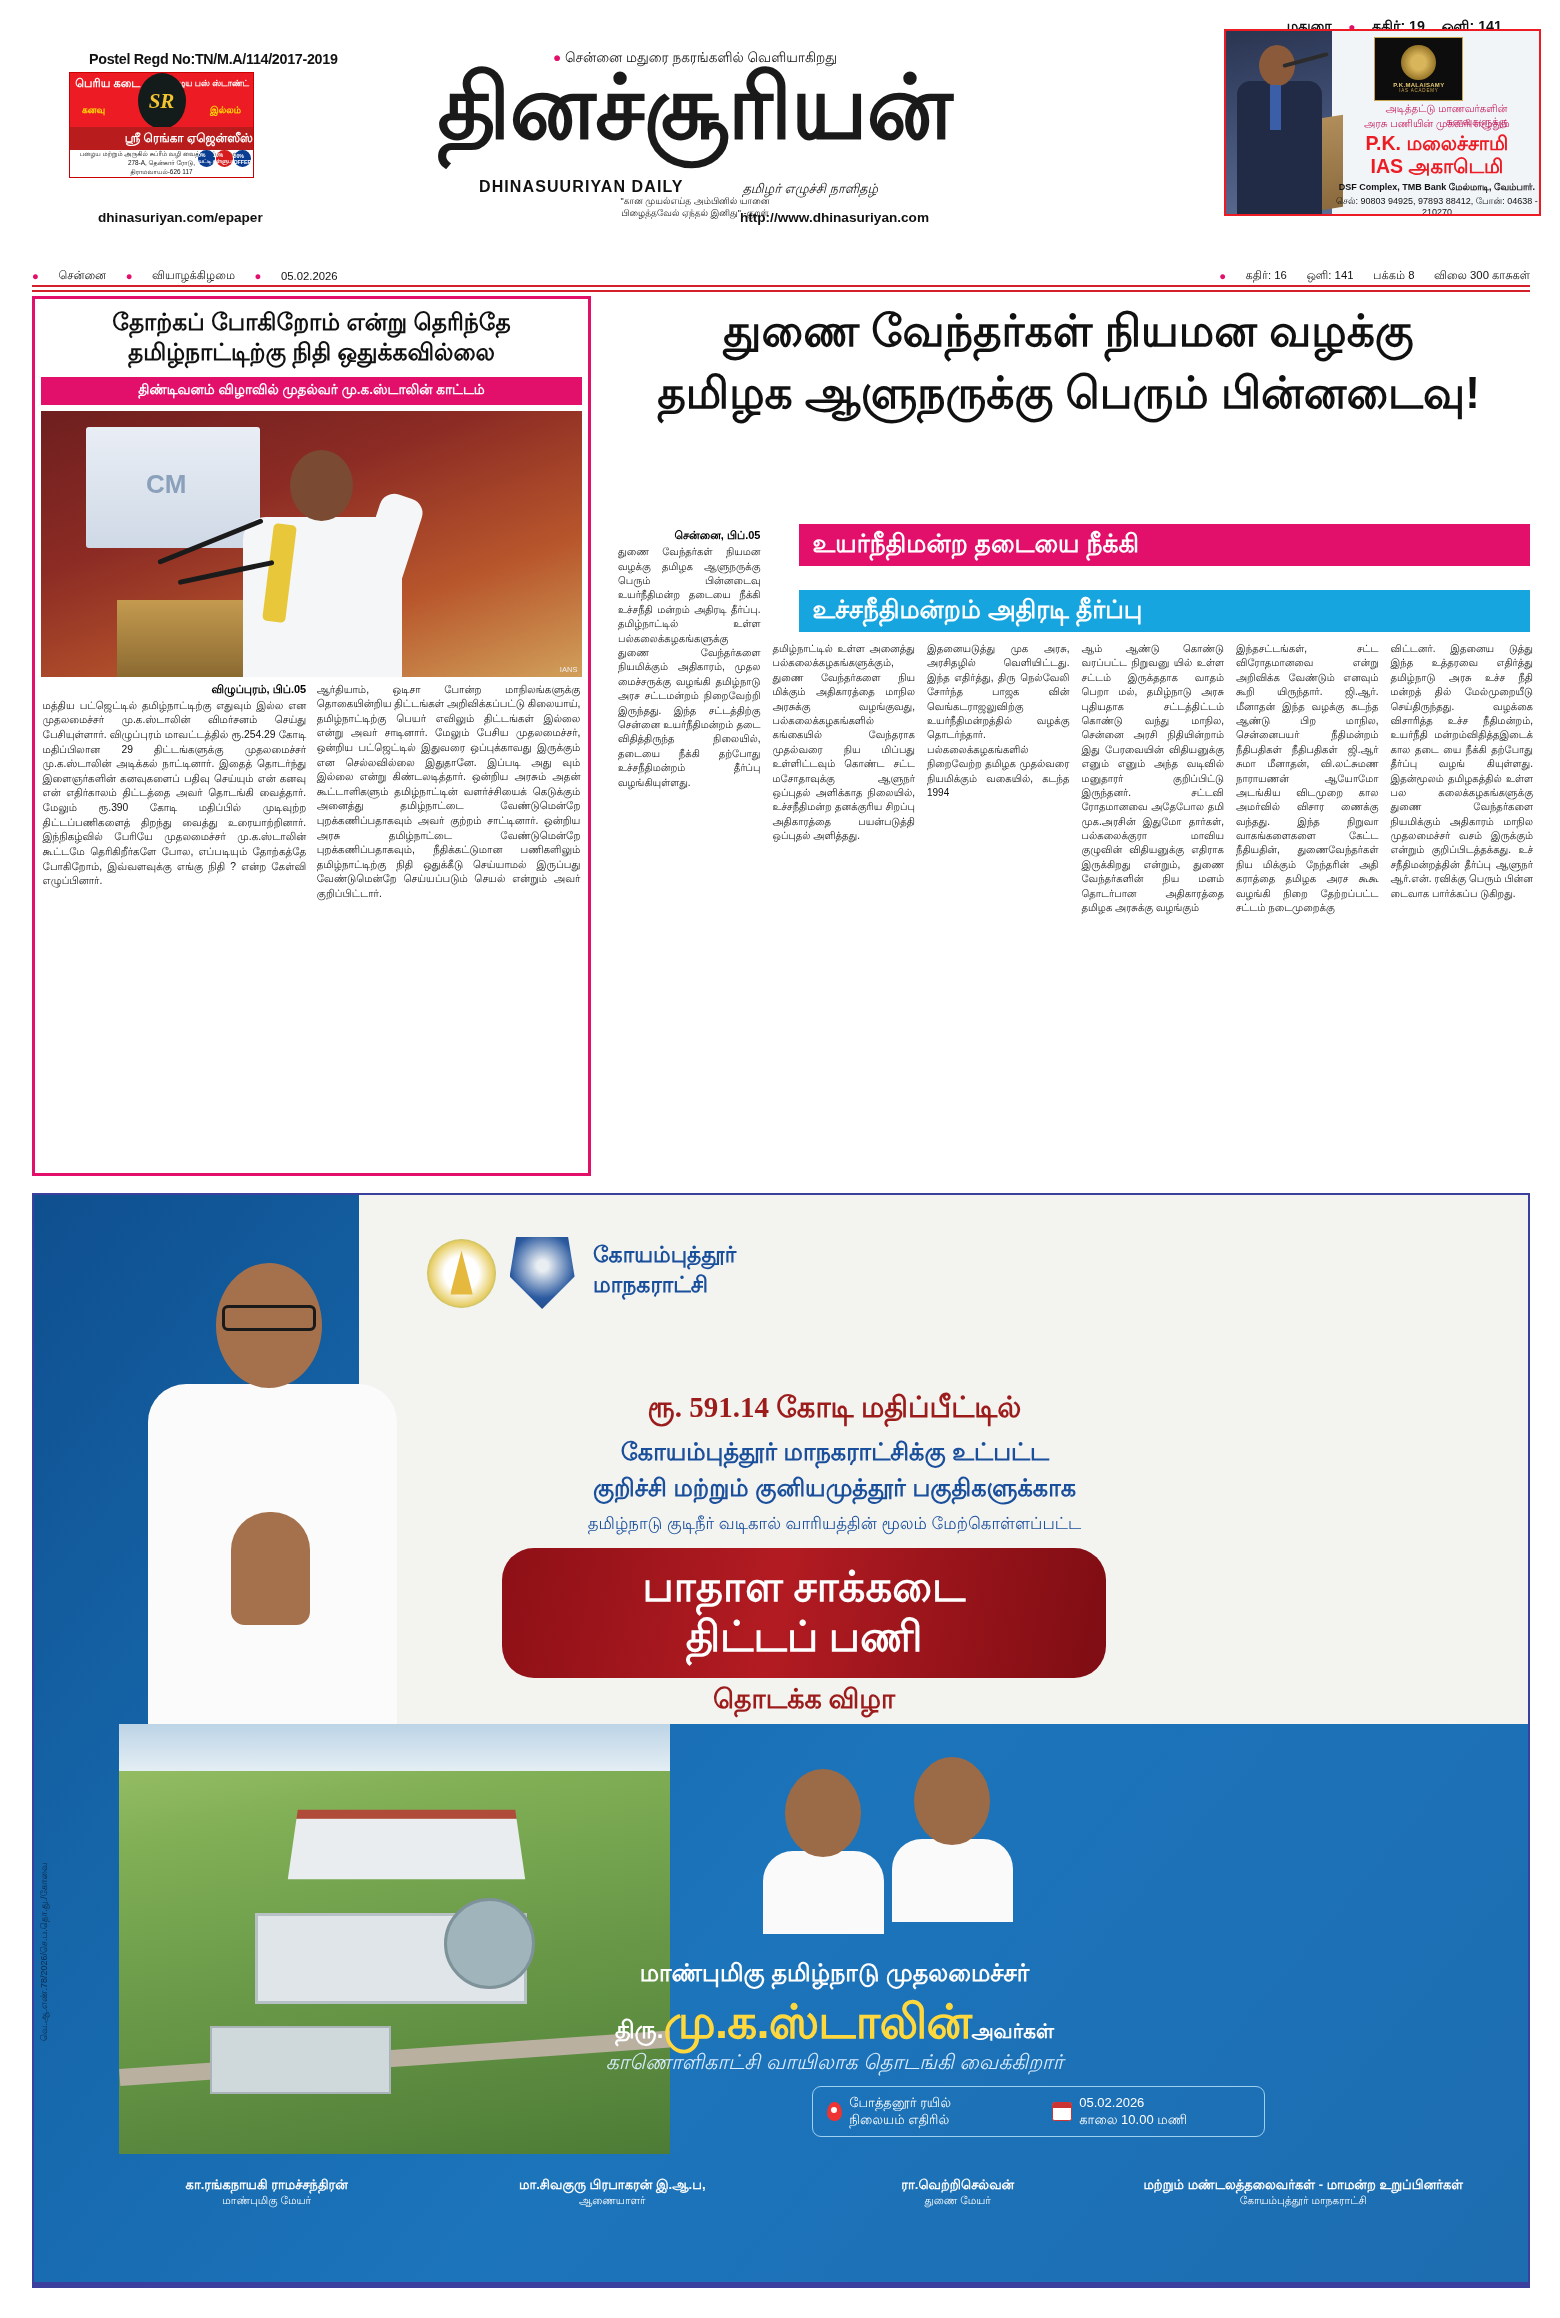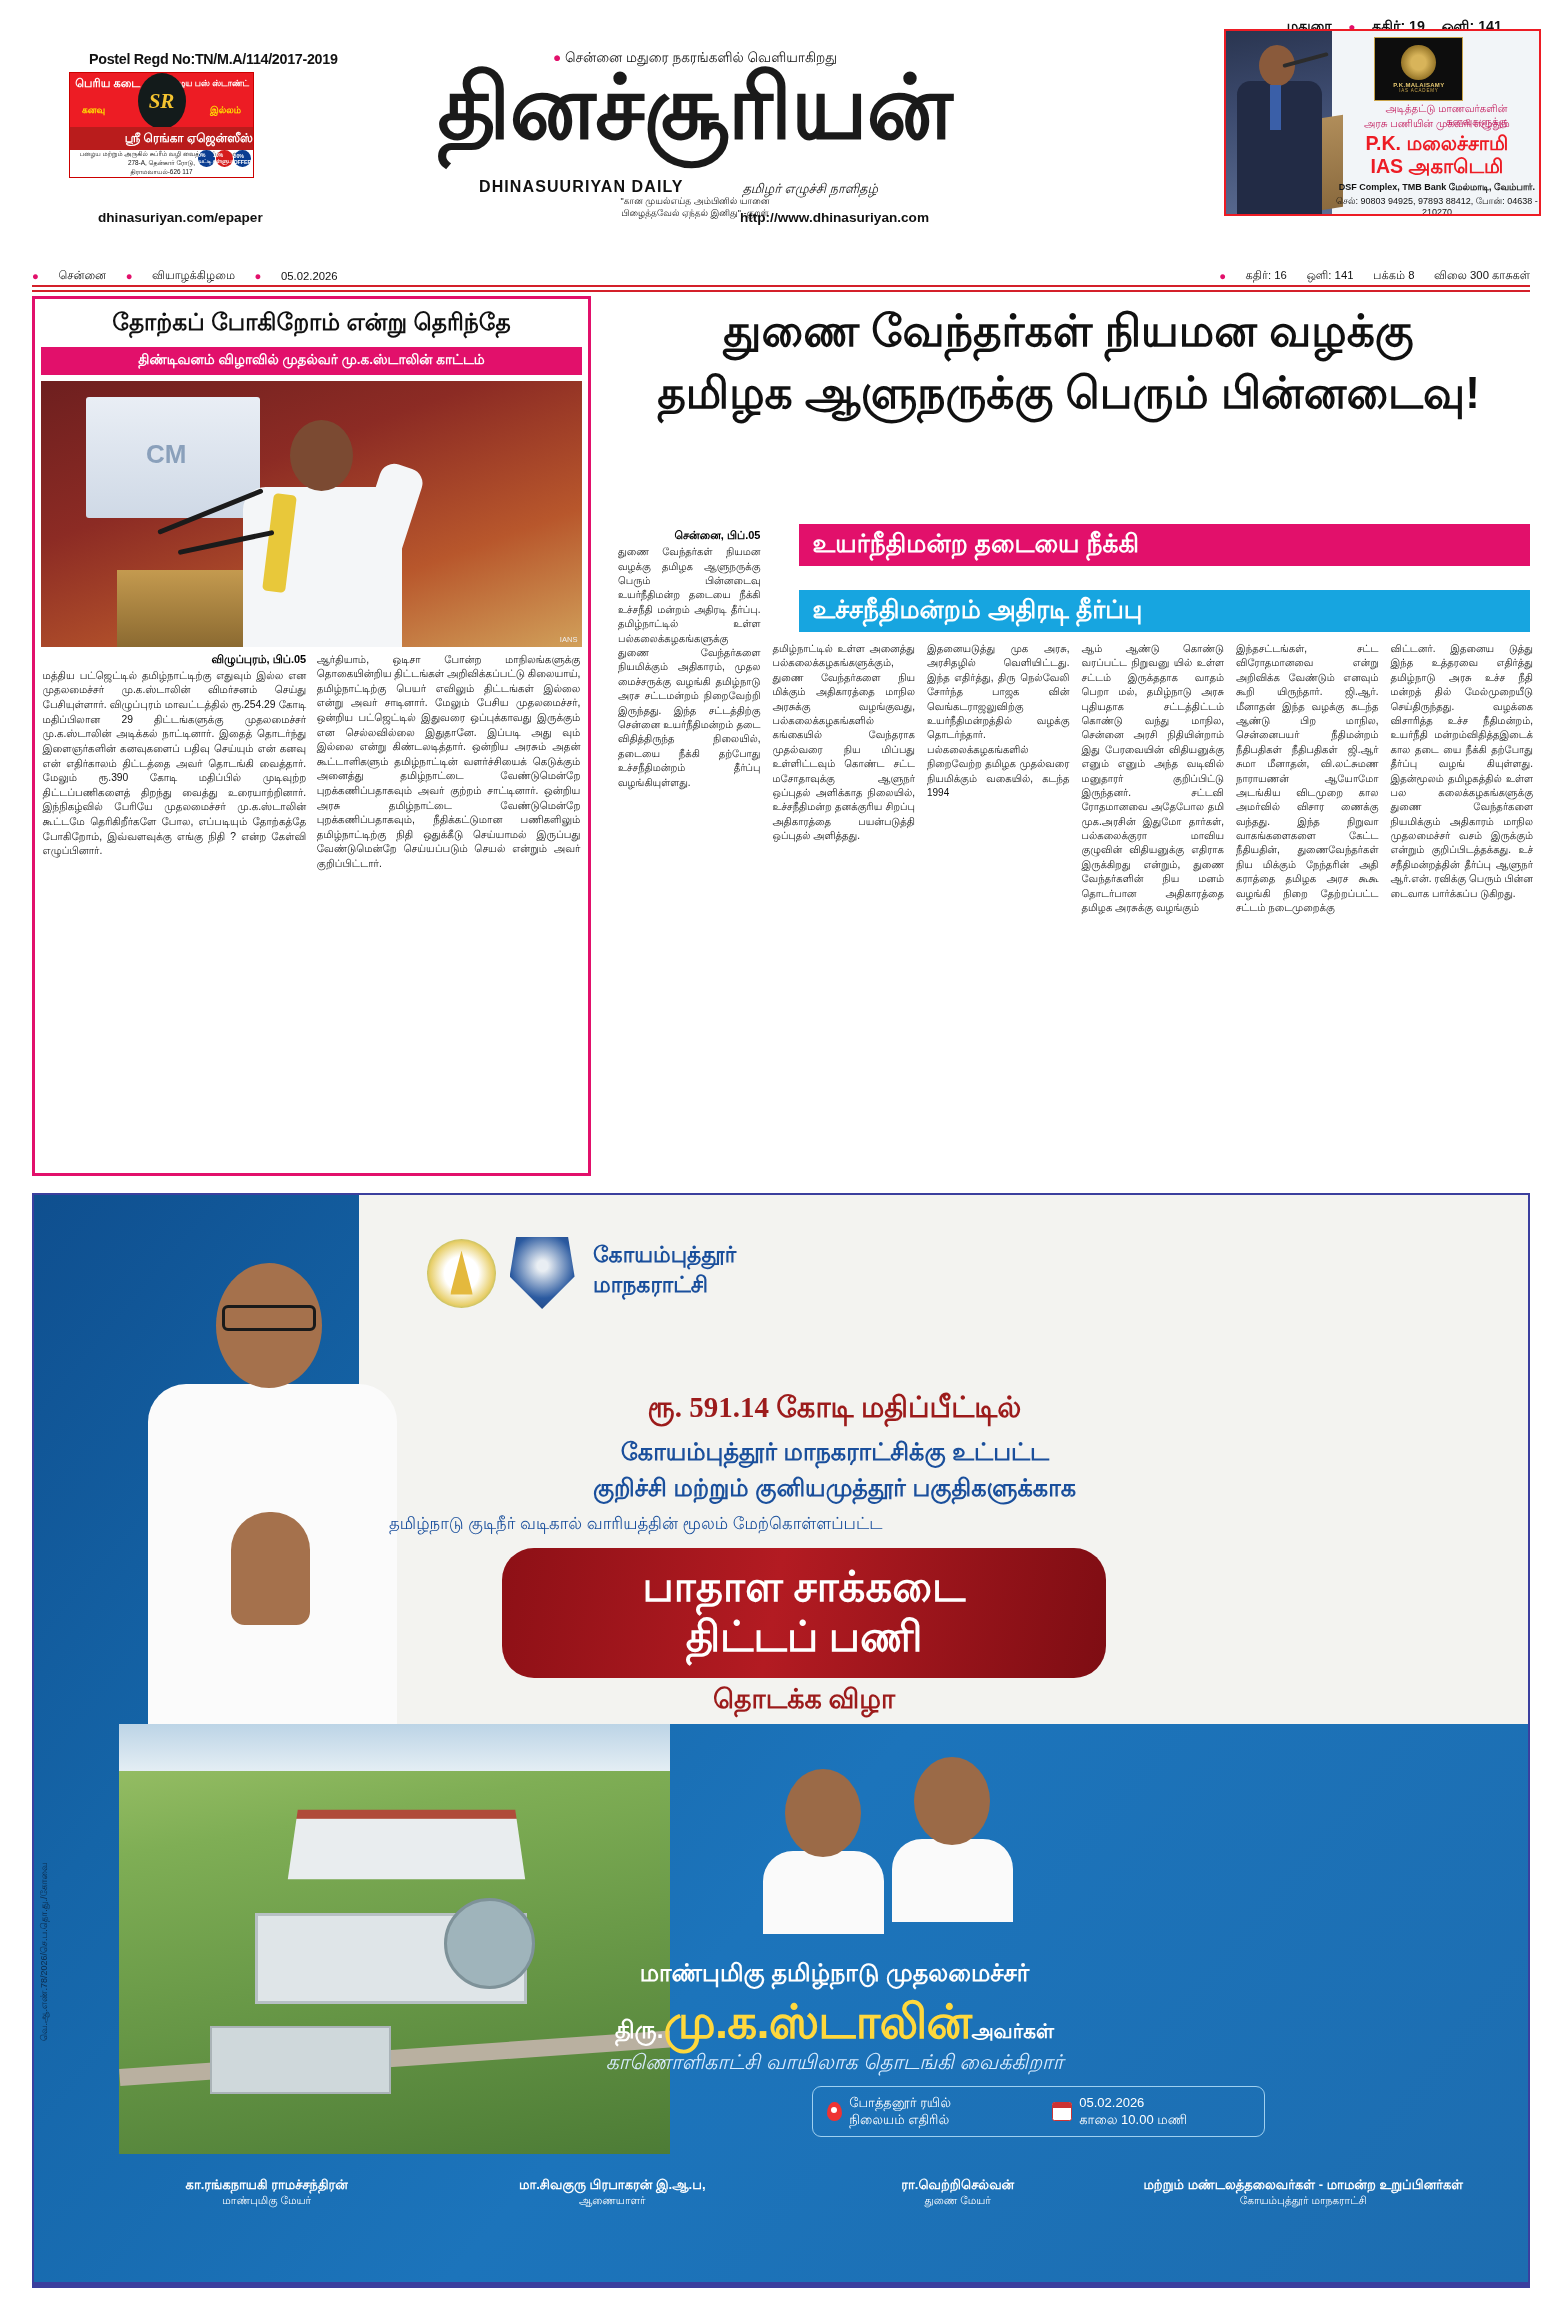--- a/index.html
+++ b/index.html
@@ -243,21 +243,21 @@
   .ad-corp-name { position:absolute; left:559px; top:45px; font-size:22px; font-weight:bold;
               color:#1a4f9c; line-height:1.35; }
 
   .ad-amount { position:absolute; left:423px; top:196px; width:755px; text-align:center;
               font-size:29px; font-weight:bold; color:#9c1b1b;
               font-family:"Liberation Serif", serif; }
   .ad-l1 { position:absolute; left:378px; top:243px; width:846px; text-align:center;
            font-size:24px; font-weight:bold; color:#1a4f9c; }
   .ad-l2 { position:absolute; left:355px; top:279px; width:891px; text-align:center;
            font-size:24px; font-weight:bold; color:#1a4f9c; }
-  .ad-l3 { position:absolute; left:355px; top:319px; width:891px; 
+  .ad-l3 { position:absolute; left:355px; top:319px; width:891px; text-align:center;
            font-size:16.6px; color:#1a4f9c; }
 
   .ad-redbox {
     position:absolute; left:468px; top:353px; width:604px; height:130px;
     background:linear-gradient(100deg,#8d1016 0%,#b31b22 45%,#7e0d13 100%);
     border-radius:32px; color:#fff; text-align:center;
     display:flex; flex-direction:column; align-items:center; justify-content:center;
     font-family:"Liberation Serif", serif;
   }
   .ad-redbox div { font-size:42px; font-weight:bold; line-height:1.18; }
@@ -419,20 +419,21 @@
       <span>பக்கம் 8</span>
       <span>விலை  300 காசுகள்</span>
     </div>
   </div>
   <div class="rule-red"></div>
   <div class="rule-red2"></div>
 
   <div class="left-box">
     <div class="lb-head">
       <div>தோற்கப் போகிறோம் என்று தெரிந்தே</div>
+      <div>தமிழ்நாட்டிற்கு நிதி ஒதுக்கவில்லை</div>
     </div>
     <div class="lb-sub">திண்டிவனம் விழாவில் முதல்வர் மு.க.ஸ்டாலின் காட்டம்</div>
     <div class="lb-photo">
       <div class="screen">
           <b>CM</b>
         </div>
       <div class="pod"></div>
       <div class="person-body"></div>
       <div class="person-arm"></div>
       <div class="scarf"></div>

